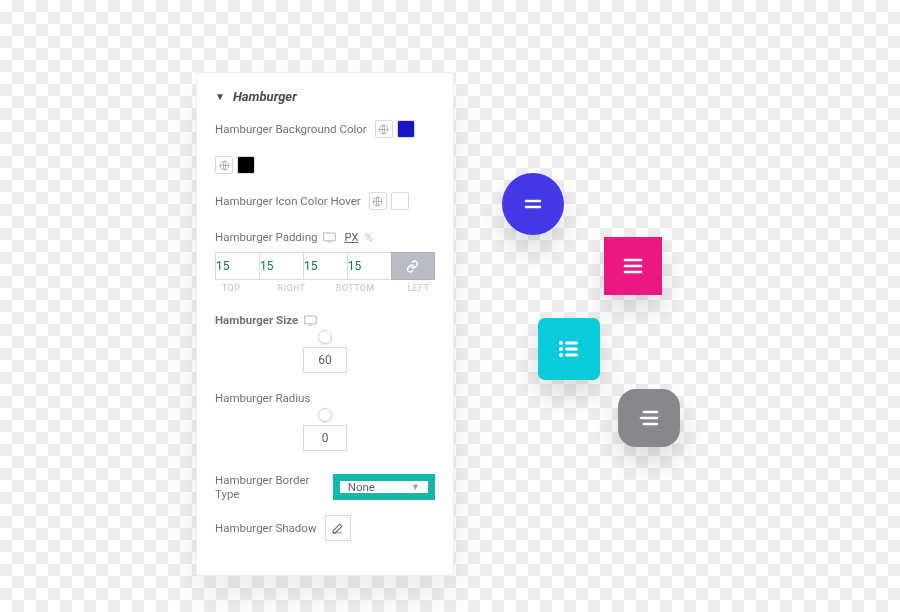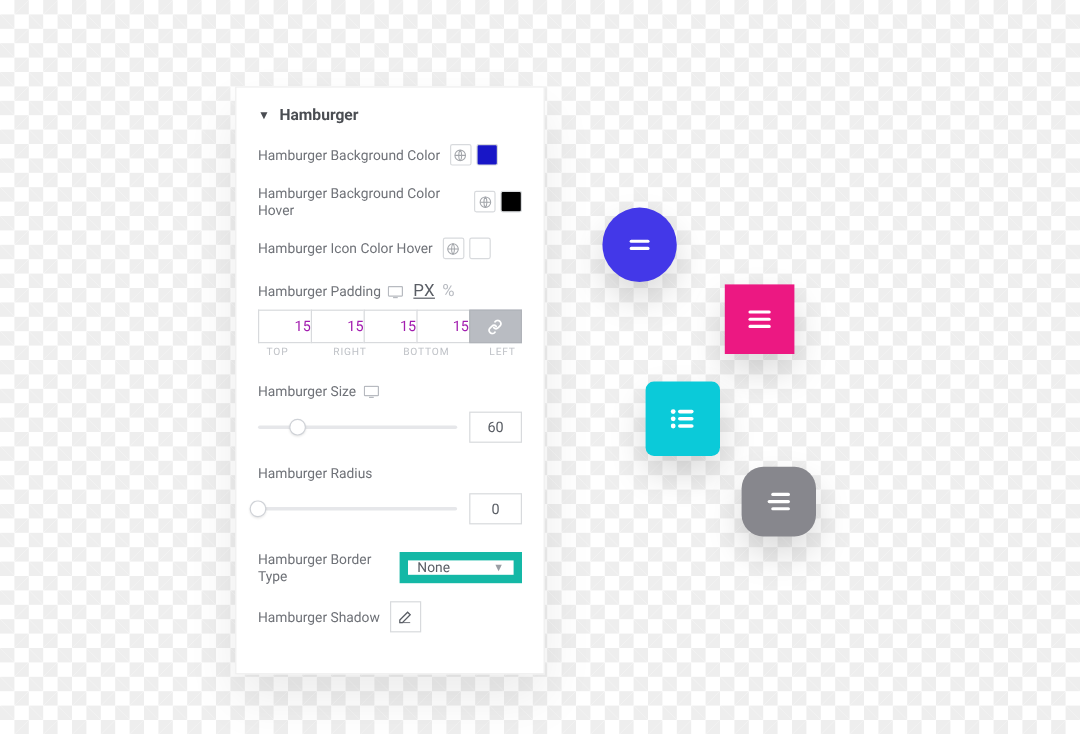--- a/index.html
+++ b/index.html
@@ -16,41 +16,41 @@
   }
   .panel {
     position: absolute; left: 196px; top: 72px; width: 258px;
     background: #fff; border: 1px solid #eee;
     box-shadow: 0 20px 40px rgba(0,0,0,0.08);
     padding: 16px 18px 20px 18px;
     font-size: 11.5px; color: #6f7278;
   }
   .section-header { display: flex; align-items: center; gap: 8px; margin-bottom: 14px; cursor: pointer; }
   .section-header .caret { font-size: 10px; color: #4a4d52; }
-  .section-header .title { font-weight: 700; font-size: 13px; color: #4a4d52; }
+  .section-header .title { font-weight: 700; font-size: 13px; color: #4a4d52; font-style: italic; }
   .row { display: flex; align-items: center; justify-content: flex-start; min-height: 22px; margin: 14px 0; gap: 8px; }
   .row .label { color: #6f7278; font-size: 11.5px; }
   .swatch-group { display: flex; align-items: center; gap: 4px; }
   .globe { width: 18px; height: 18px; border: 1px solid #d8dadd; border-radius: 2px; display:flex; align-items:center; justify-content:center; color:#a3a6ab; background:#fff; cursor:pointer; }
   .globe svg { width: 11px; height: 11px; display:block; }
   .swatch { width: 18px; height: 18px; border: 1px solid #d8dadd; border-radius: 2px; cursor:pointer; }
   .swatch.empty { background:#fff; }
-  .units { display:flex; gap:6px; font-size: 14px; color:#b7bac0; letter-spacing:.3px; }
+  .units { display:flex; gap:6px; font-size: 11px; color:#b7bac0; letter-spacing:.3px; }
   .units .active { color:#5a5e65; text-decoration: underline; }
   .inline-label { display:flex; align-items:center; gap:6px; }
   .resp-icon { color:#b7bac0; display:inline-flex; }
   .resp-icon svg { width:13px; height:11px; }
   .dim-row { display:flex; margin-top:4px; }
-  .dim-row input { width: 25%; height: 28px; border:1px solid #d8dadd; border-right:none; text-align:right; font-size:12px; color:#a21caf; outline:none; }
+  .dim-row input { width: 25%; height: 28px; border:1px solid #d8dadd; border-right:none; text-align:left; font-size:12px; color:#15803d; outline:none; }
   .dim-row .linkbtn { width: 25%; height:28px; background:#b9bcc2; border:1px solid #b0b3b9; display:flex; align-items:center; justify-content:center; color:#fff; cursor:pointer; }
   .dim-row .linkbtn svg { width:13px; height:13px; }
   .dim-labels { display:flex; margin-top:3px; font-size:8.5px; letter-spacing:.7px; color:#bfc2c7; text-align:center;gap:28px; }
   .dim-labels span { width:25%; }
   .dim-labels span:last-child { width:25%; }
-  .slider-row { display:flex; align-items:center; gap:10px; margin:6px 0 4px 0; }
+  .slider-row { display:flex; align-items:center; gap:10px; margin:6px 0 4px 0;flex-direction:column; }
   .slider { flex:1; position:relative; height:18px; }
   .slider .track { position:absolute; top:50%; left:0; right:0; height:3px; background:#e6e7ea; border-radius:2px; transform:translateY(-50%); }
   .slider .thumb { position:absolute; top:50%; width:14px; height:14px; background:#fff; border:1px solid #cfd2d7; border-radius:50%; transform:translate(-50%,-50%); box-shadow:0 1px 2px rgba(0,0,0,.1); cursor:pointer; }
   .numbox { width:44px; height:26px; border:1px solid #d8dadd; text-align:center; font-size:12px; color:#5a5e65; outline:none; }
   .select { width:110px; height:26px; border:7px solid #14b8a6; display:flex; align-items:center; justify-content:space-between; padding:0 8px; font-size:11.5px; color:#5a5e65; cursor:pointer; background:#fff; }
   .select .chev { font-size:9px; color:#9a9ea4; }
   .iconbtn { width:26px; height:26px; border:1px solid #d8dadd; display:flex; align-items:center; justify-content:center; color:#5a5e65; cursor:pointer; background:#fff; }
   .iconbtn svg { width:13px; height:13px; }
 
   .sample { position:absolute; display:flex; align-items:center; justify-content:center; box-shadow:0 14px 30px rgba(0,0,0,0.15); color:#fff; }
@@ -79,21 +79,20 @@
           <svg viewBox="0 0 20 20" fill="none" stroke="currentColor" stroke-width="1.6">
             <circle cx="10" cy="10" r="8"></circle>
             <path d="M2 10h16M10 2c3 3 3 13 0 16M10 2c-3 3-3 13 0 16"></path>
           </svg>
         </span>
       <span class="swatch" style="background:#1816c7"></span>
     </div>
   </div>
 
   <div class="row">
-    <span class="label">Hamburger Background Color Hover</span>
     <div class="swatch-group">
       <span class="globe">
           <svg viewBox="0 0 20 20" fill="none" stroke="currentColor" stroke-width="1.6">
             <circle cx="10" cy="10" r="8"></circle>
             <path d="M2 10h16M10 2c3 3 3 13 0 16M10 2c-3 3-3 13 0 16"></path>
           </svg>
         </span>
       <span class="swatch" style="background:#000"></span>
     </div>
   </div>
@@ -139,21 +138,21 @@
         </svg>
       </span>
   </div>
   <div class="dim-labels">
     <span>TOP</span>
     <span>RIGHT</span>
     <span>BOTTOM</span>
     <span>LEFT</span>
   </div>
 
-  <div class="row" style="margin-bottom:2px; margin-top:16px;">
+  <div class="row" style="margin-bottom:2px; margin-top:16px;font-weight:bold;">
     <span class="inline-label">
       <span class="label">Hamburger Size</span>
       <span class="resp-icon">
           <svg viewBox="0 0 20 16" fill="none" stroke="currentColor" stroke-width="1.6">
             <rect x="1" y="1" width="18" height="12" rx="1"></rect>
             <path d="M7 15h6"></path>
           </svg>
         </span>
     </span>
   </div>

